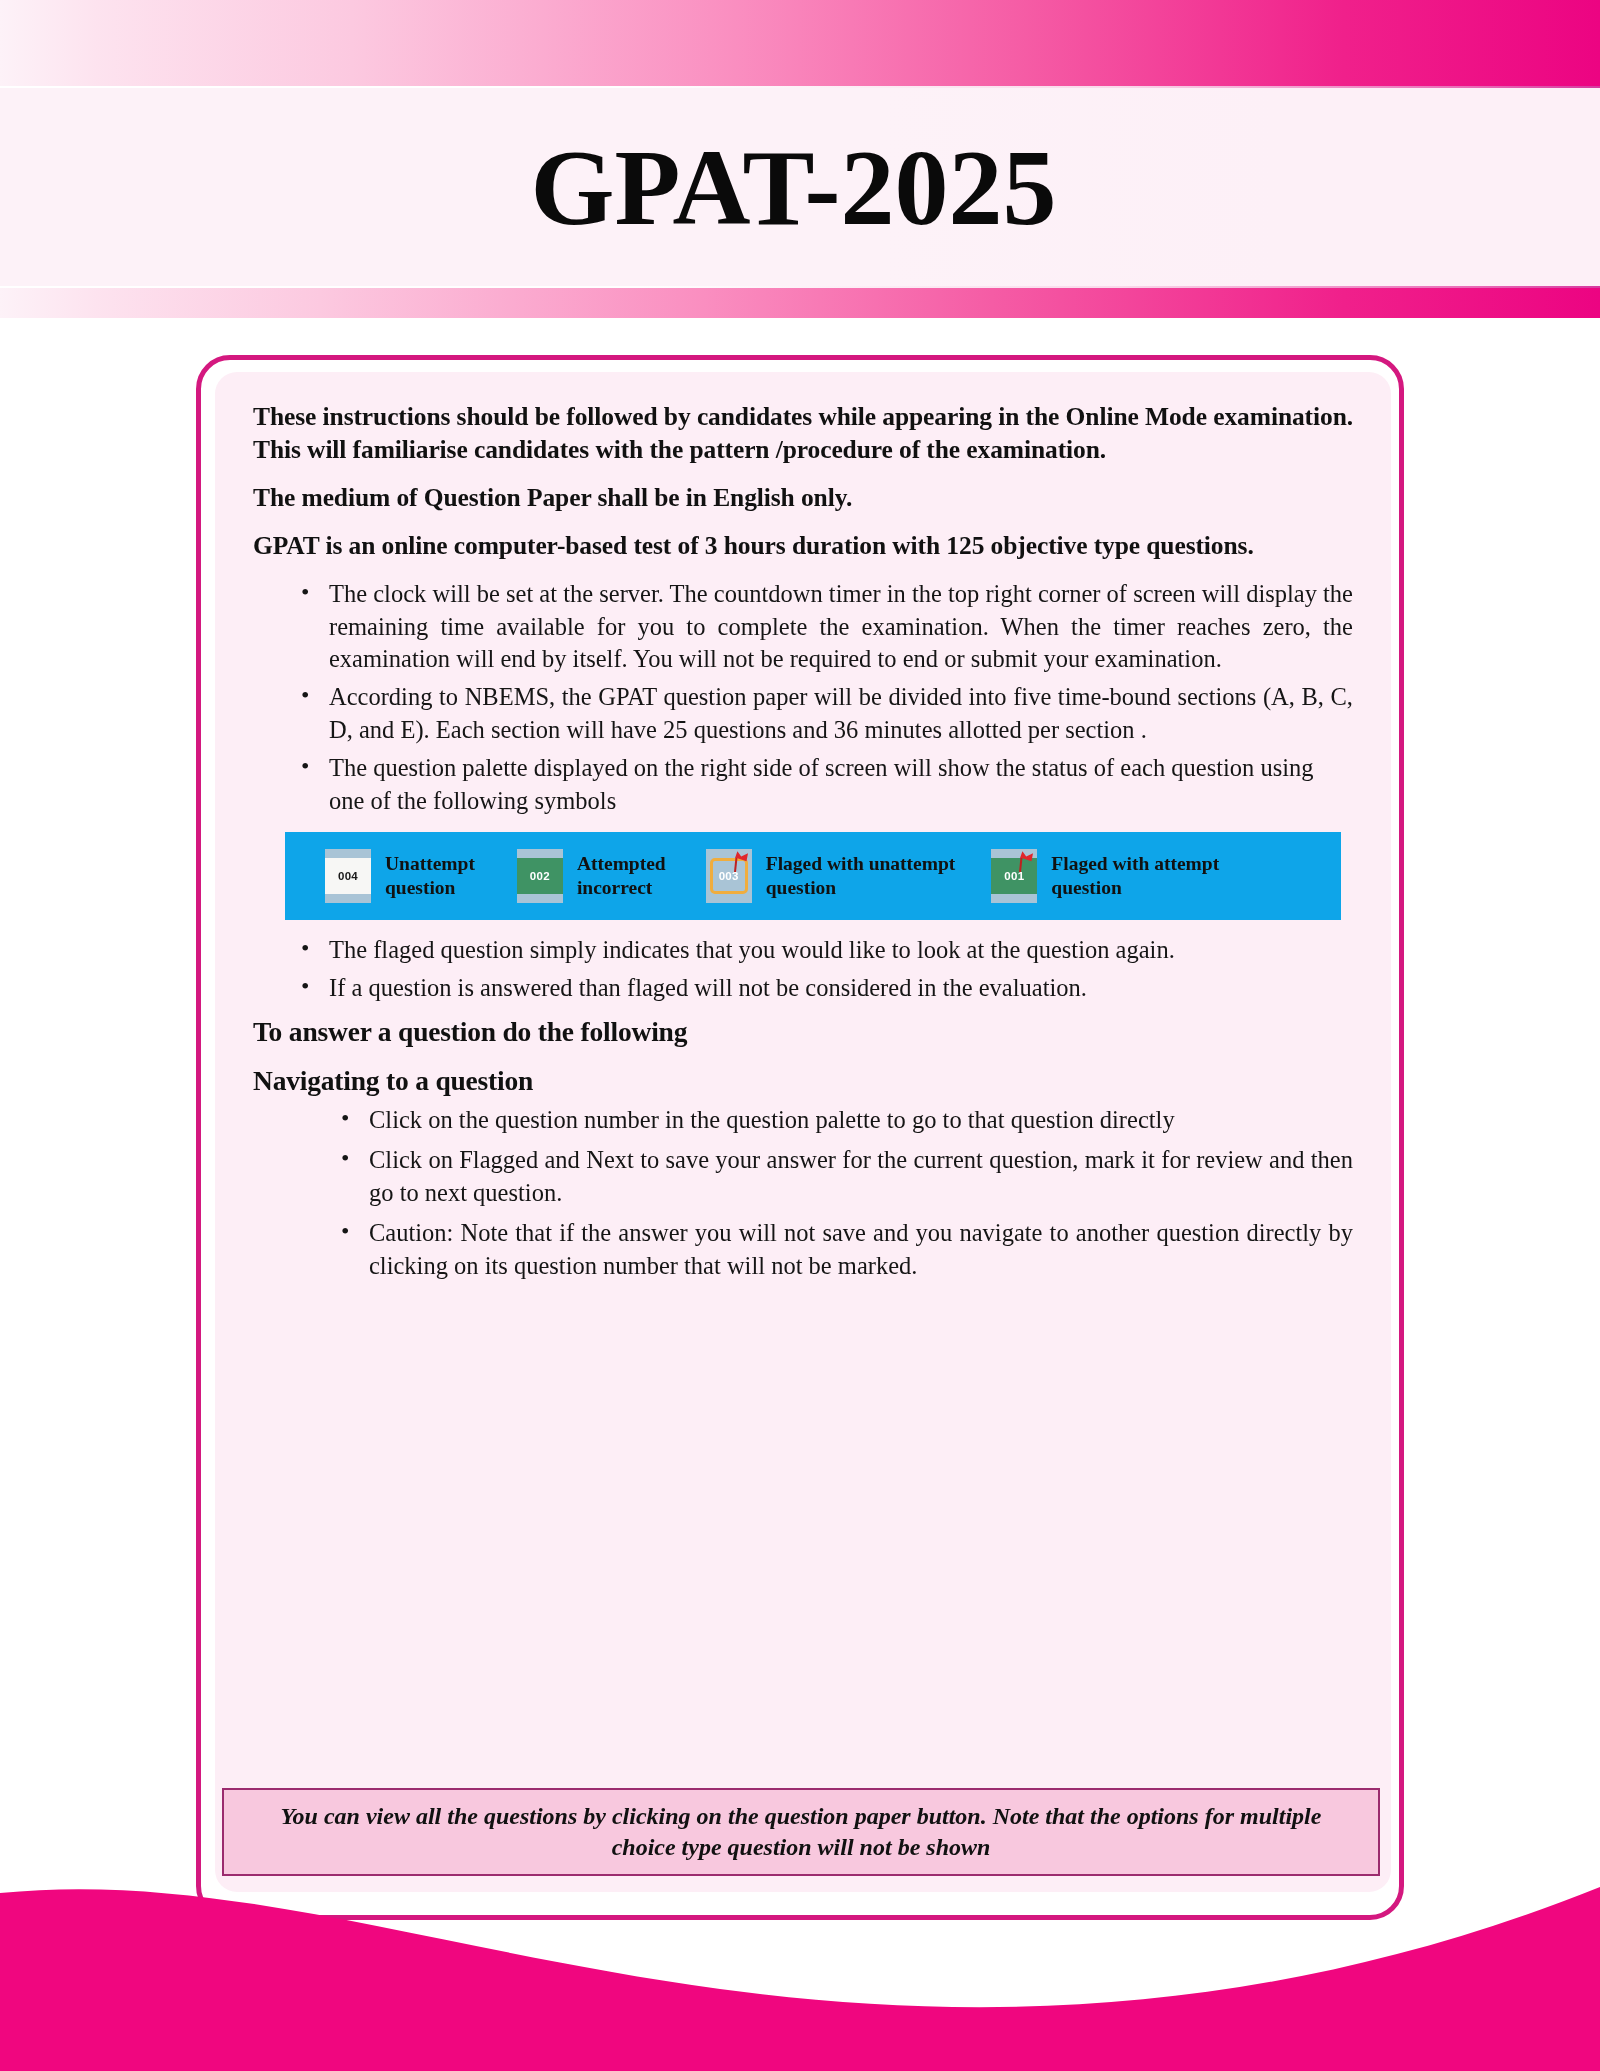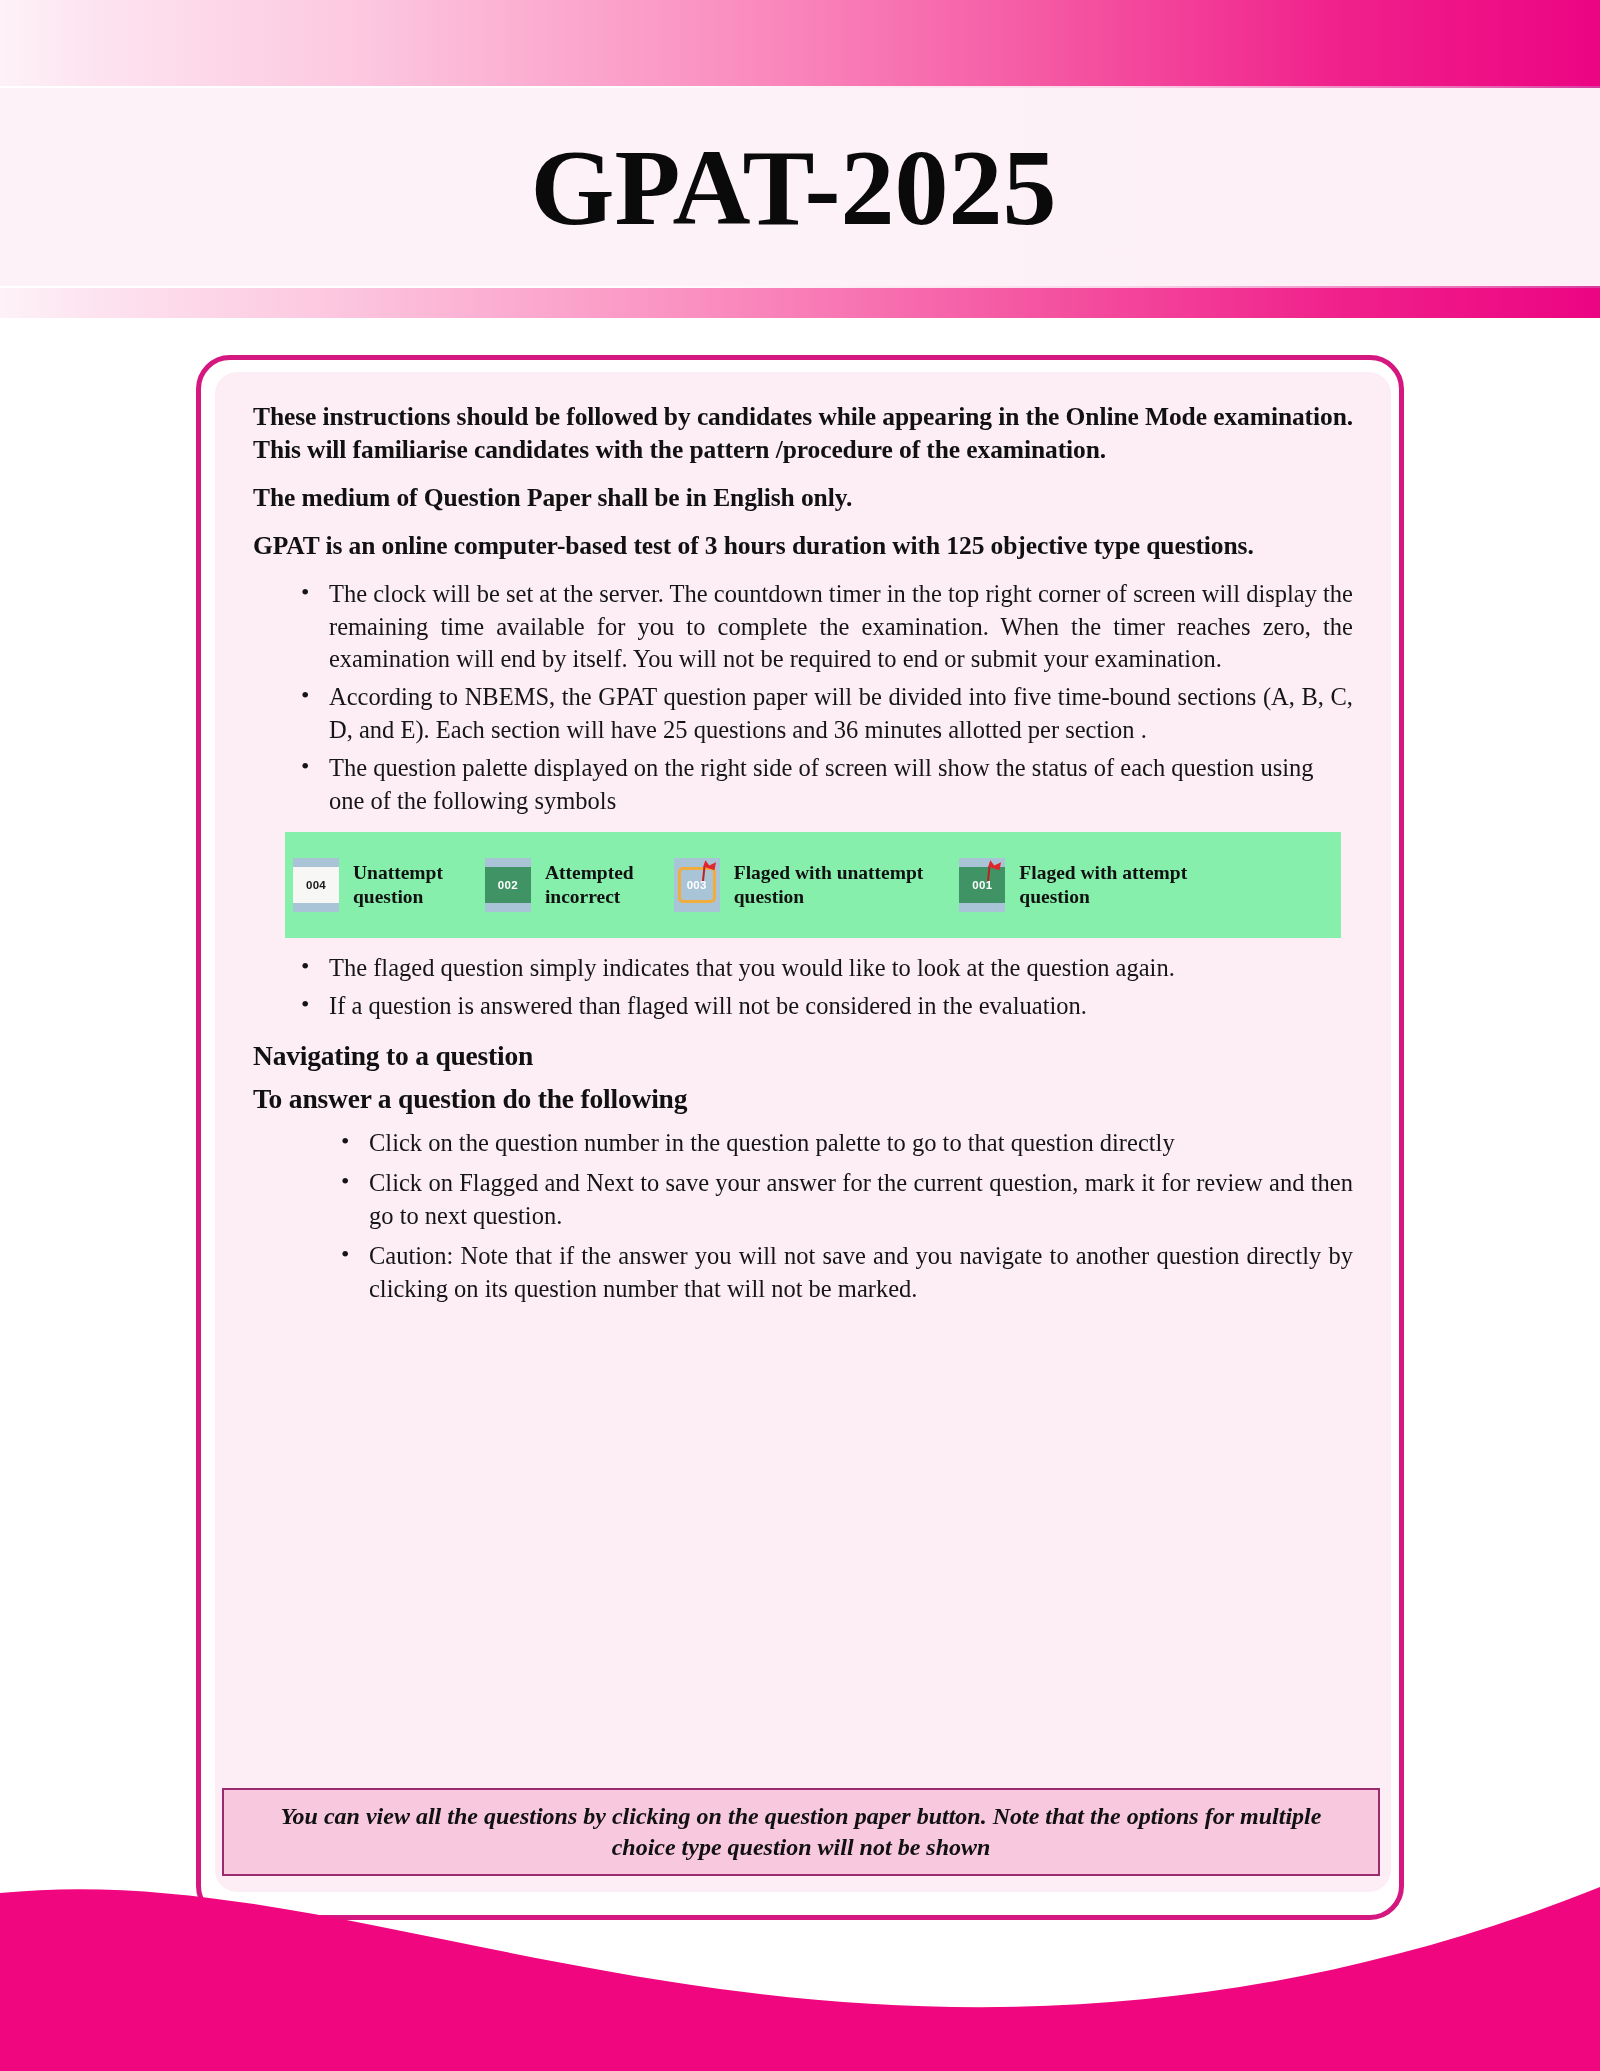--- a/index.html
+++ b/index.html
@@ -127,28 +127,28 @@
     font-weight:bold;
     color:#111;
     margin:16px 0 7px 0;
     line-height:1.2;
     letter-spacing:-0.2px;
   }
   h3.subhead.second{margin-top:10px;margin-bottom:12px;}
 
   
   .legend{
-    background:#86efac;
+    background:#0ea5e9;
     margin:14px 0 14px 32px;
     width:1056px;
-    height:106px;
+    height:88px;
     display:flex;
     align-items:center;
     box-sizing:border-box;
-    padding-left:8px;
+    padding-left:40px;
   }
   .leg-item{
     display:flex;align-items:center;
     margin-right:0;
   }
   .leg-item .gap{width:14px;}
   .leg-label{
     font-size:19.5px;
     font-weight:bold;
     color:#111;
@@ -290,22 +290,22 @@
 question</div>
     </div>
 
   </div>
 
   <ul class="bullets">
     <li>The flaged question simply indicates that you would like to look at the question again.</li>
     <li class="lastline">If a question is answered than flaged will not be considered in the evaluation.</li>
   </ul>
 
+  <h3 class="subhead second">To answer a question do the following</h3>
   <h3 class="subhead">Navigating to a question</h3>
-  <h3 class="subhead second">To answer a question do the following</h3>
 
   <ul class="bullets indented">
     <li>Click on the question number in the question palette to go to that question directly</li>
     <li>Click on Flagged and Next to save your answer for the current question, mark it for review and then go to next question.</li>
     <li>Caution: Note that if the answer you will not save and you navigate to another question directly by clicking on its question number that will not be marked.</li>
   </ul>
 
 </div>
 
 <div class="notebox">

